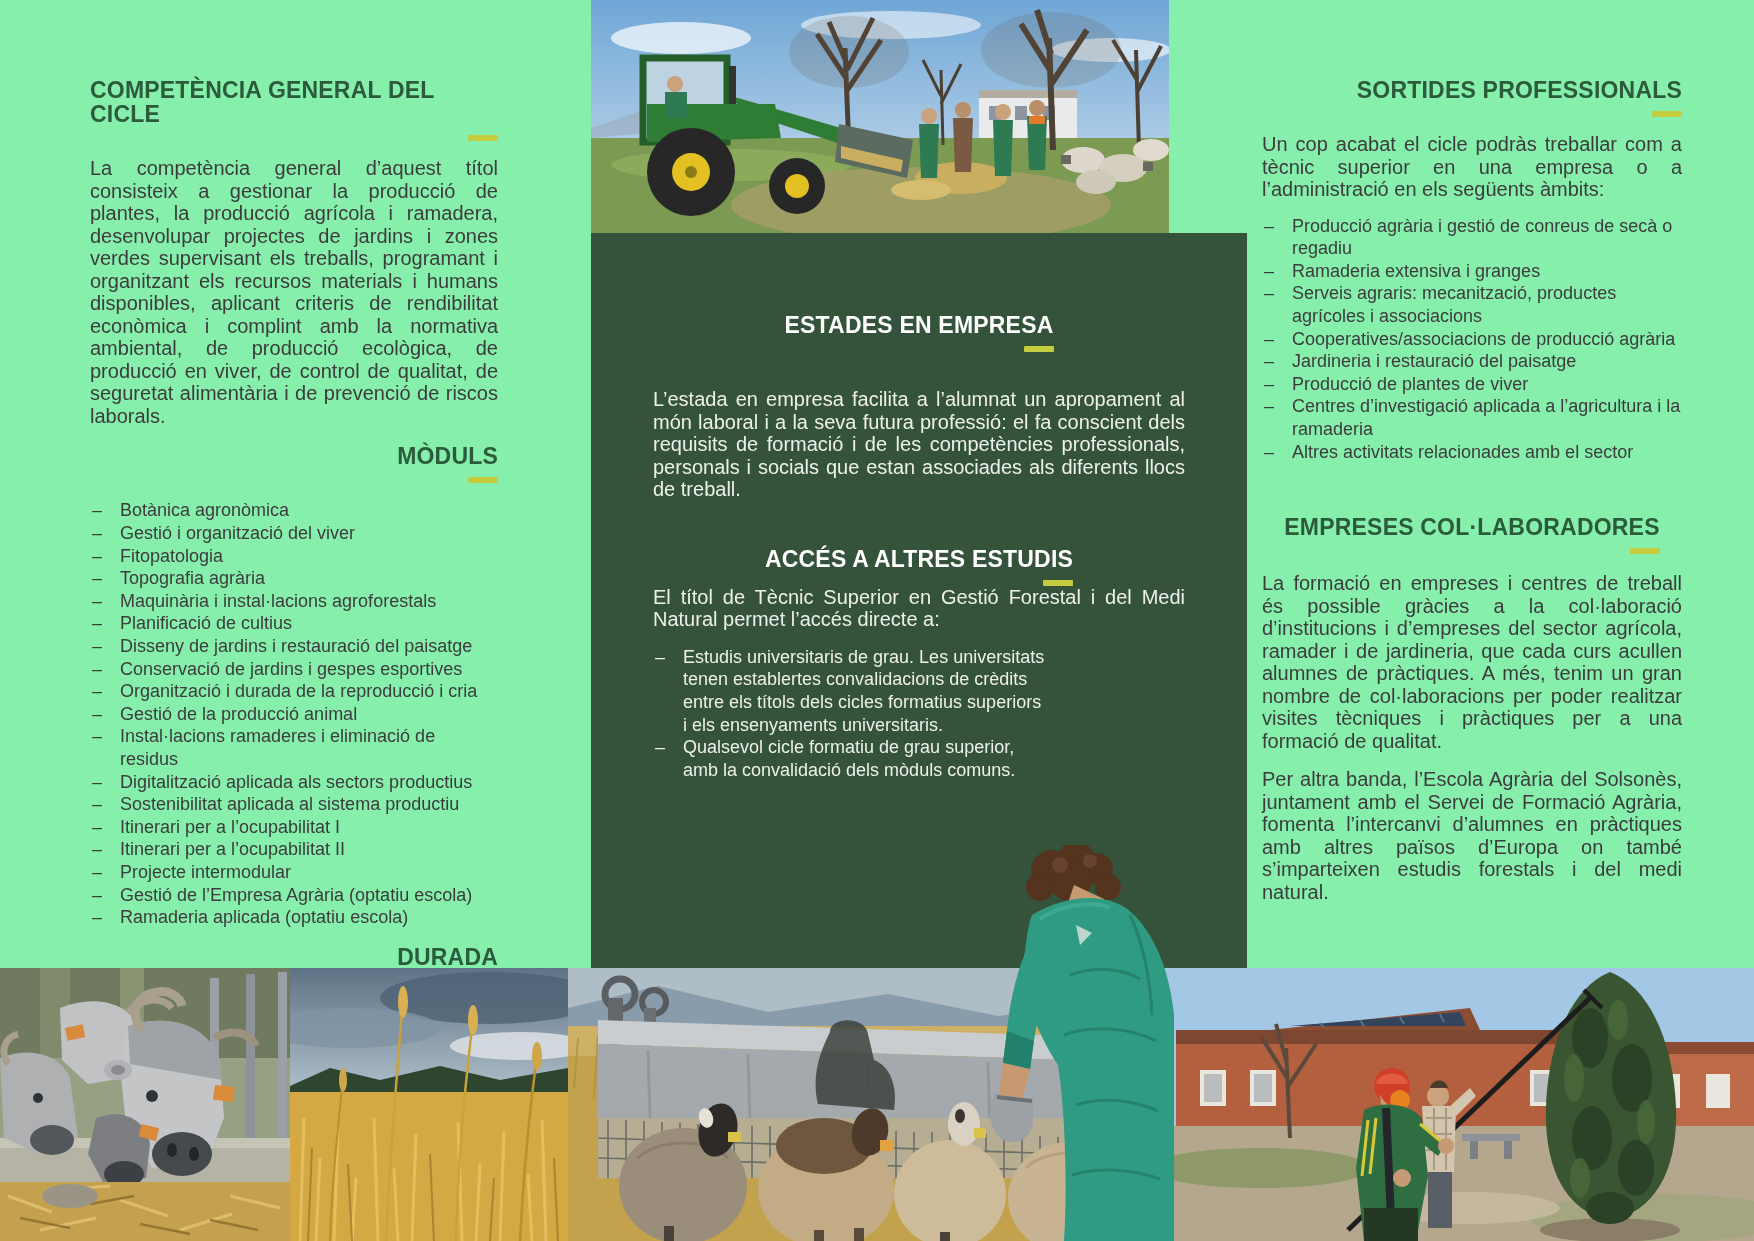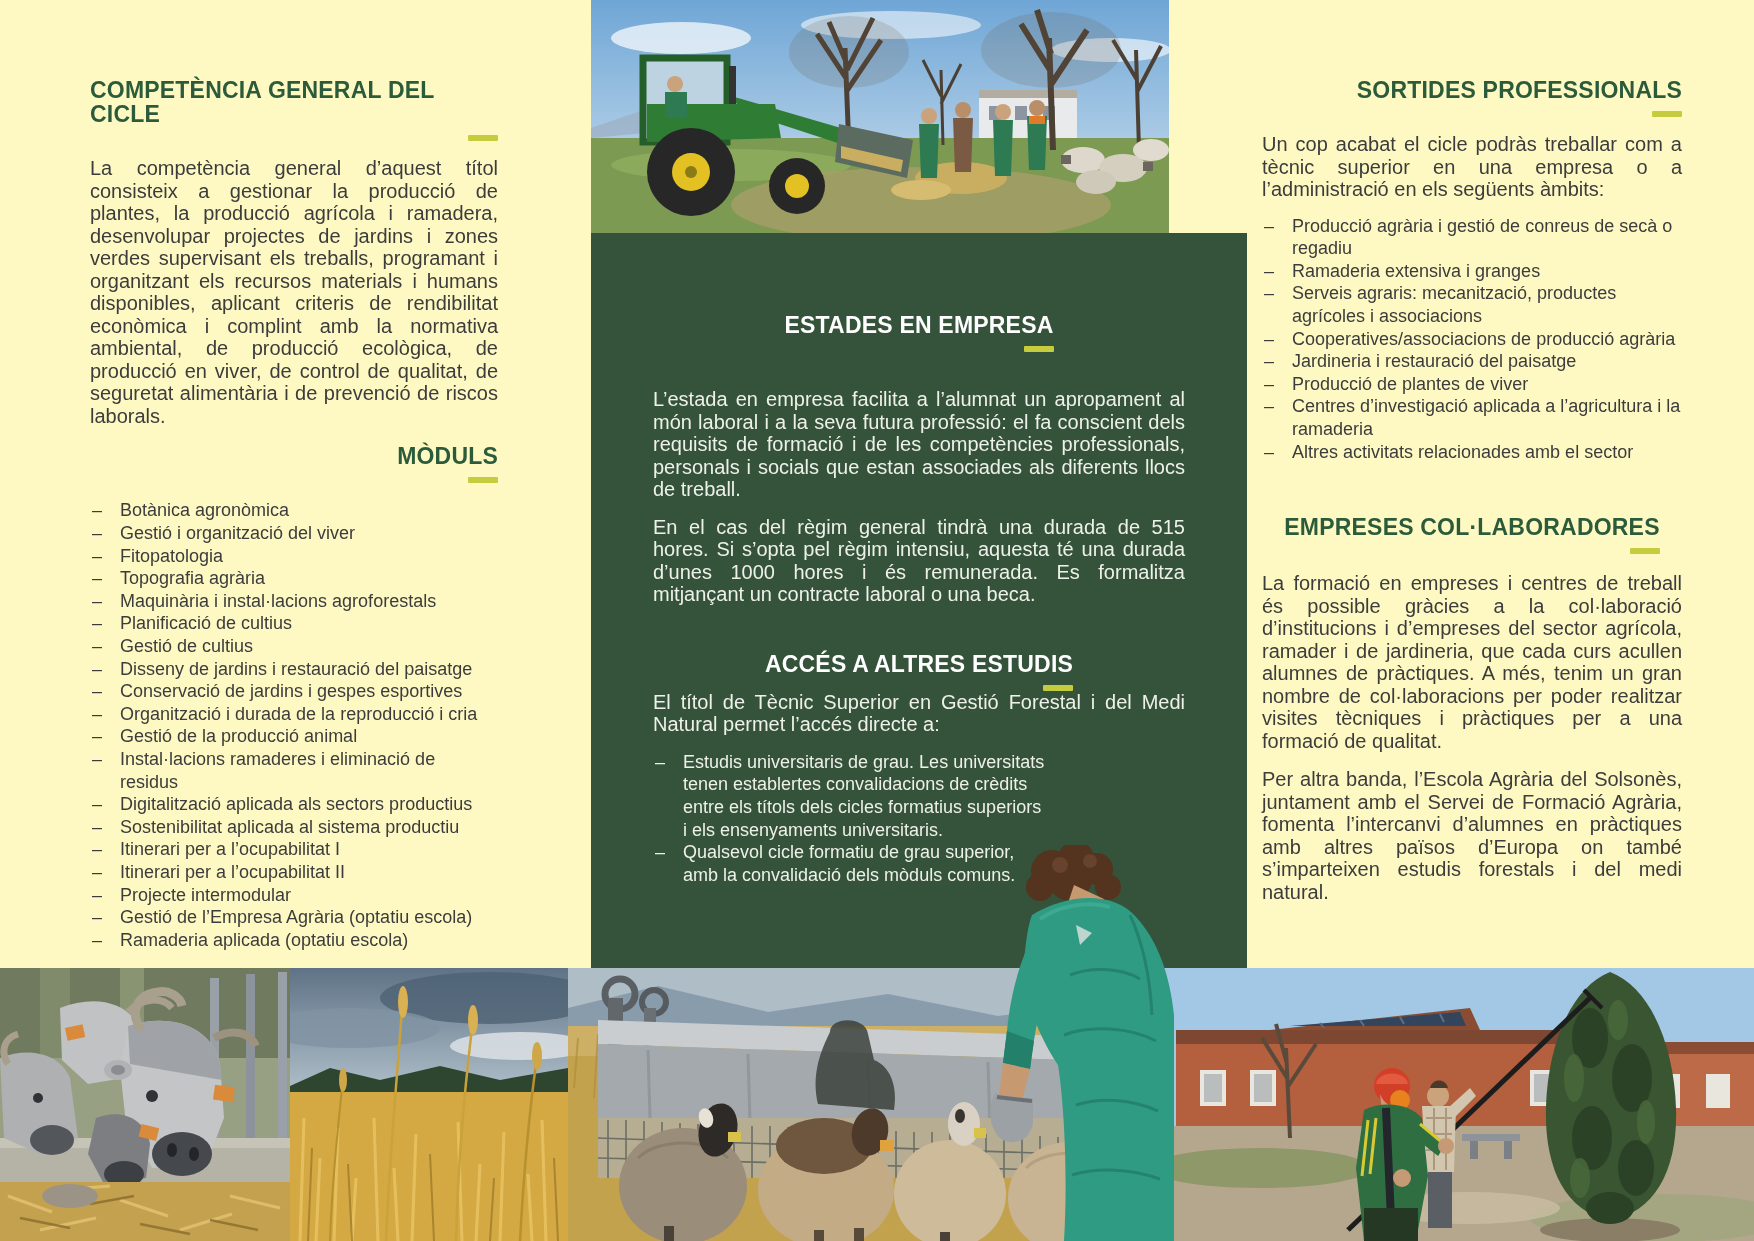--- a/index.html
+++ b/index.html
@@ -6,21 +6,21 @@
     --heading-green:#2c5b3b;
     --accent-yellow:#c5cd3e;
     --panel-green:#35533a;
     --body-text:#3c3c3c;
     --durada-green:#56795a;
   }
   *{box-sizing:border-box;}
   html,body{margin:0;padding:0;}
   body{background:#888;font-family:"Liberation Sans","DejaVu Sans",sans-serif;}
   .page{
-    position:relative;width:1754px;height:1241px;background:#fef9c3;
+    position:relative;width:1754px;height:1241px;background:#86efac;
     overflow:hidden;margin:0 auto;color:var(--body-text);
   }
   
   .sec-head{line-height:1.05;}
   .sec-head .head-wrap{display:inline-flex;flex-direction:column;}
   .sec-head.full .head-wrap{display:flex;width:100%;}
   .sec-head.right{text-align:right;}
   .sec-head.center{text-align:center;}
   .sec-title{font-size:23px;font-weight:700;color:var(--heading-green);letter-spacing:.2px;}
   .panel .sec-title{color:#ffffff;}
@@ -83,21 +83,20 @@
       </span>
     </div>
     <ul class="dash-list">
 
     <li><span>Botànica agronòmica</span></li>
         <li><span>Gestió i organització del viver</span></li>
         <li><span>Fitopatologia</span></li>
         <li><span>Topografia agrària</span></li>
         <li><span>Maquinària i instal·lacions agroforestals</span></li>
         <li><span>Planificació de cultius</span></li>
-        <li><span>Gestió de cultius</span></li>
         <li><span>Disseny de jardins i restauració del paisatge</span></li>
         <li><span>Conservació de jardins i gespes esportives</span></li>
         <li><span>Organització i durada de la reproducció i cria</span></li>
         <li><span>Gestió de la producció animal</span></li>
         <li><span>Instal·lacions ramaderes i eliminació de residus</span></li>
         <li><span>Digitalització aplicada als sectors productius</span></li>
         <li><span>Sostenibilitat aplicada al sistema productiu</span></li>
         <li><span>Itinerari per a l’ocupabilitat I</span></li>
         <li><span>Itinerari per a l’ocupabilitat II</span></li>
         <li><span>Projecte intermodular</span></li>
@@ -188,21 +187,20 @@
     </div>
 
     <div class="panel">
       <div class="sec-head center">
         <span class="head-wrap">
           <span class="sec-title">ESTADES EN EMPRESA</span>
           <span class="dash"></span>
         </span>
       </div>
       <p class="body-par first-par">L’estada en empresa facilita a l’alumnat un apropament al món laboral i a la seva futura professió: el fa conscient dels requisits de formació i de les competències professionals, personals i socials que estan associades als diferents llocs de treball.</p>
-      <p class="body-par">En el cas del règim general tindrà una durada de 515 hores. Si s’opta pel règim intensiu, aquesta té una durada d’unes 1000 hores i és remunerada. Es formalitza mitjançant un contracte laboral o una beca.</p>
 
       <div class="sec-head center second">
         <span class="head-wrap">
           <span class="sec-title">ACCÉS A ALTRES ESTUDIS</span>
           <span class="dash"></span>
         </span>
       </div>
       <p class="body-par intro">El títol de Tècnic Superior en Gestió Forestal i del Medi Natural permet l’accés directe a:</p>
       <ul class="dash-list">
 

